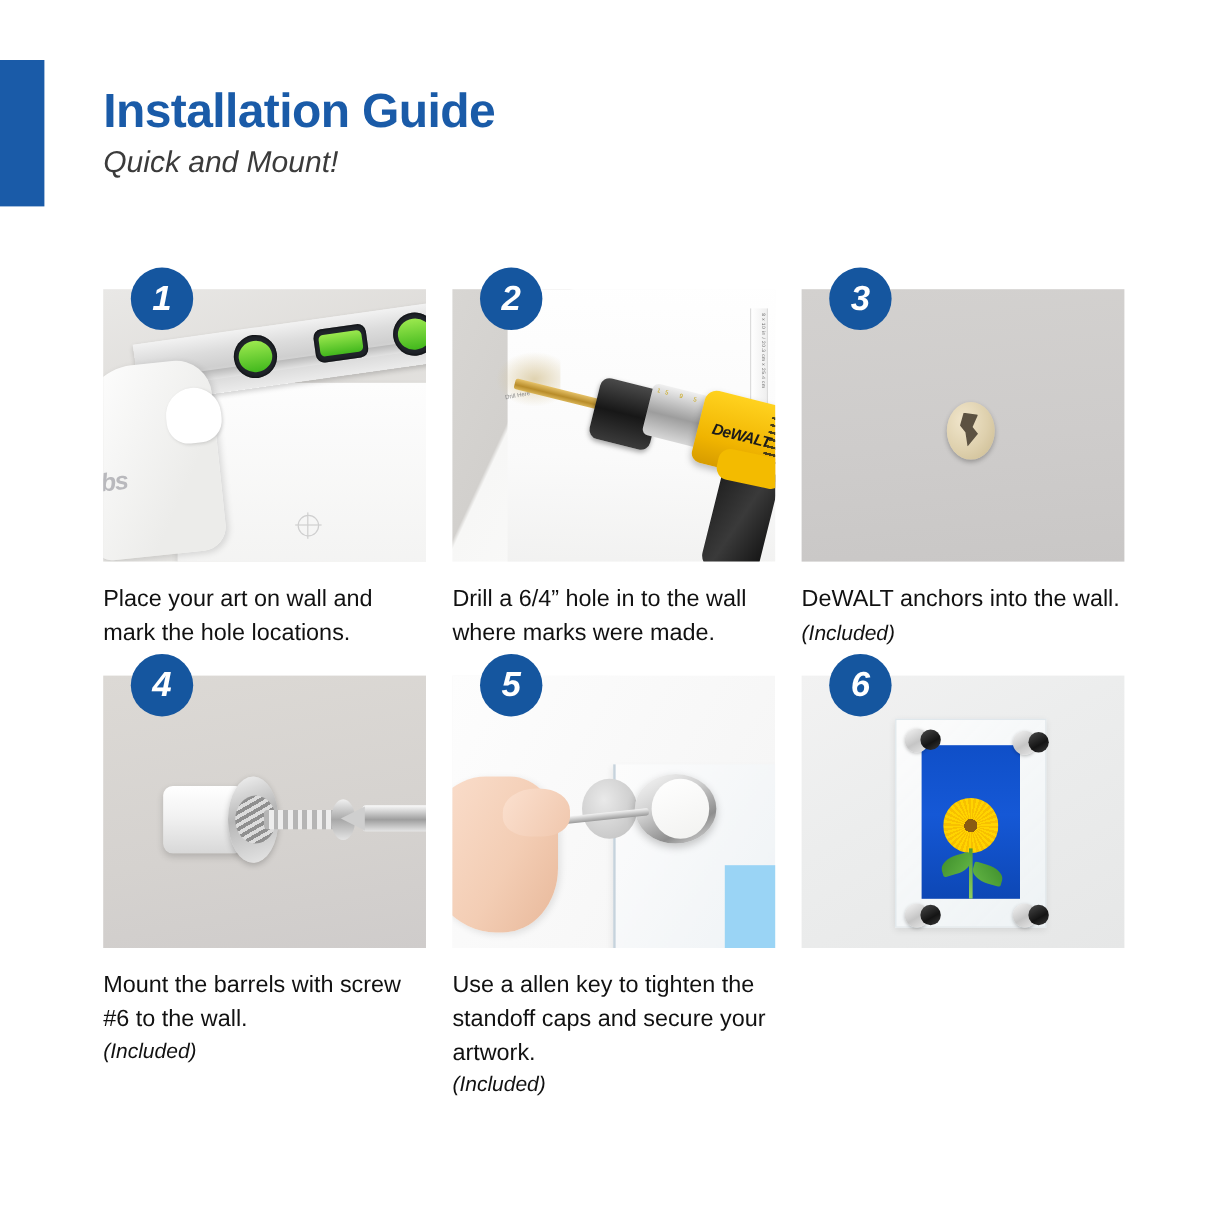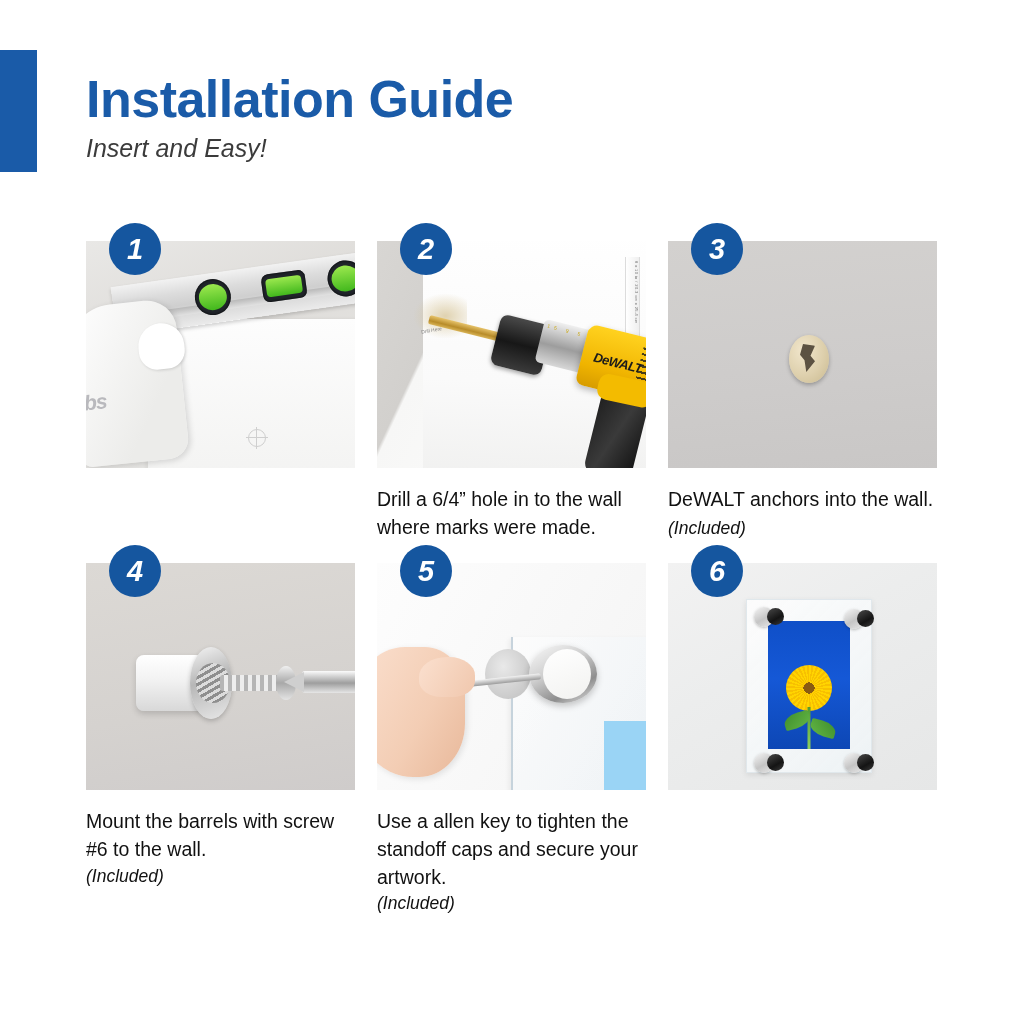--- a/index.html
+++ b/index.html
@@ -12,21 +12,21 @@
   }
   .page{position:relative;width:1024px;height:1024px;}
 
   
   .accent-bar{
     position:absolute;left:0;top:50px;width:37px;height:122px;
     background:#1A5BA8;
   }
   .header{position:absolute;left:86px;top:72px;}
   .title{
-    font-size:52px;font-weight:bold;color:#1A5BA8;
+    font-size:40px;font-weight:bold;color:#1A5BA8;
     letter-spacing:-0.5px;line-height:1.05;margin:0;
     white-space:nowrap;
   }
   .subtitle{
     font-size:25px;font-style:italic;color:#3B3B3B;
     margin:8px 0 0 0;line-height:1.1;white-space:nowrap;
   }
 
   
   .grid{
@@ -364,21 +364,21 @@
 </style>
 </head>
 <body>
 
 <div class="page">
 
   <div class="accent-bar"></div>
 
   <div class="header">
     <h1 class="title">Installation Guide</h1>
-    <div class="subtitle">Insert and Easy!</div>
+    <div class="subtitle">Quick and Mount!</div>
   </div>
 
   <div class="grid">
 
     <div class="step">
       <div class="thumb-wrap">
         <div class="thumb s1">
           <div class="panel">
             <div class="panel-mark"></div>
           </div>
@@ -394,20 +394,23 @@
                 <i></i>
               </div>
           </div>
           <div class="grip"></div>
           <div class="glove">
             <div class="thumbp"></div>
             <div class="logo">bs</div>
           </div>
         </div>
         <div class="badge">1</div>
+      </div>
+      <div class="caption">
+        <span>Place your art on wall and mark the hole locations.</span>
       </div>
     </div>
 
     <div class="step">
       <div class="thumb-wrap">
         <div class="thumb s2">
           <div class="wallpanel"></div>
           <div class="ruler">8 x 10 in / 20.3 cm x 25.4 cm</div>
           <div class="dust"></div>
           <div class="marktxt">Drill Here</div>

